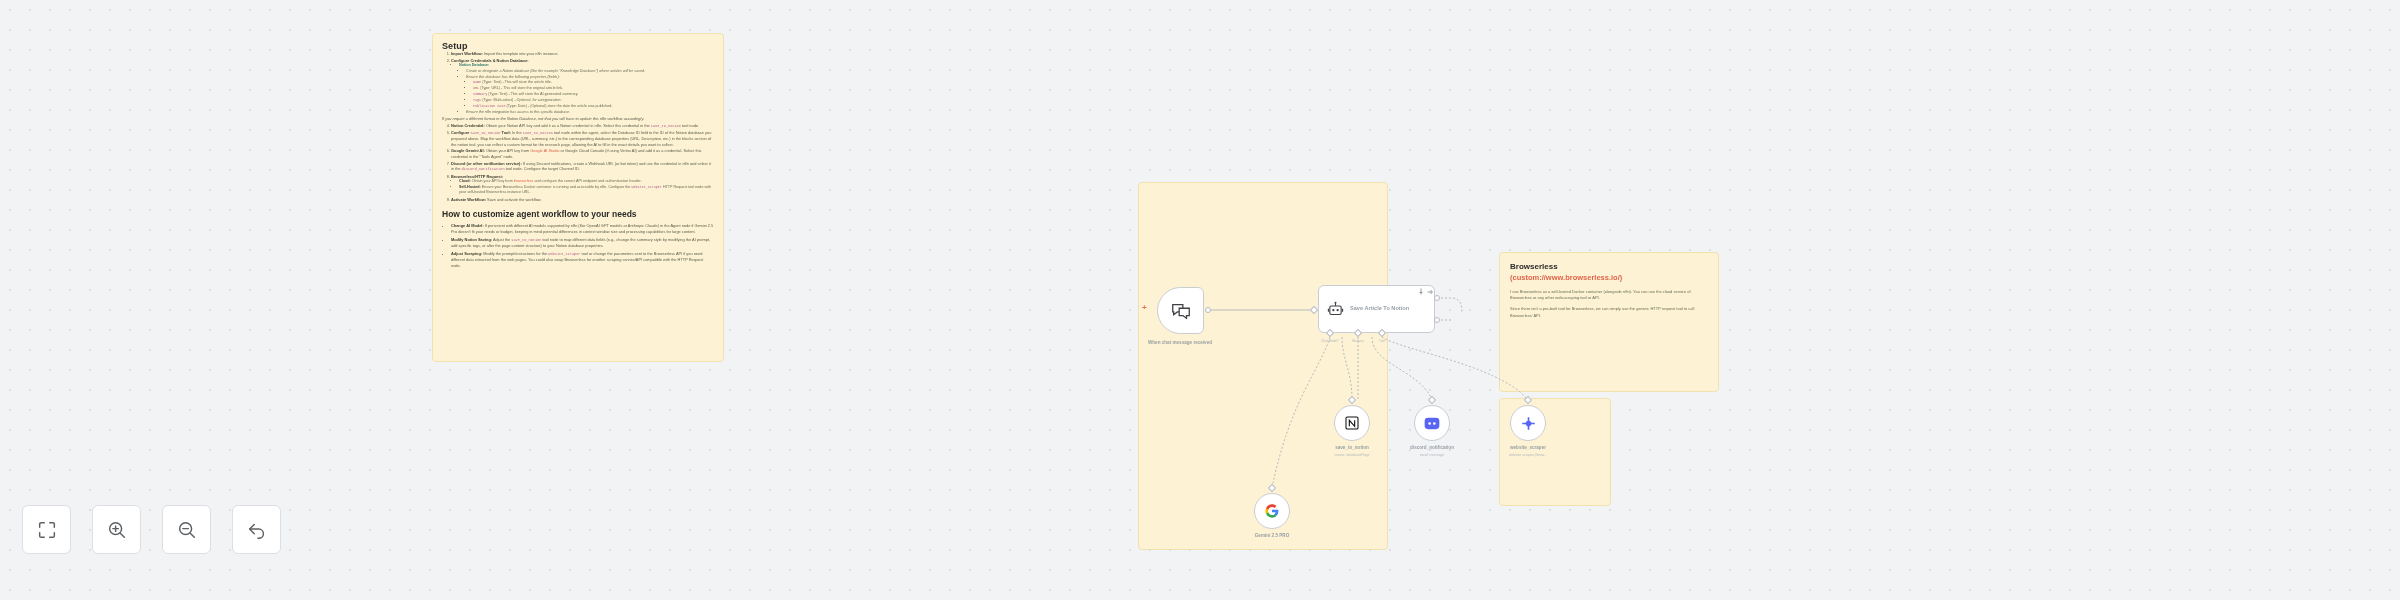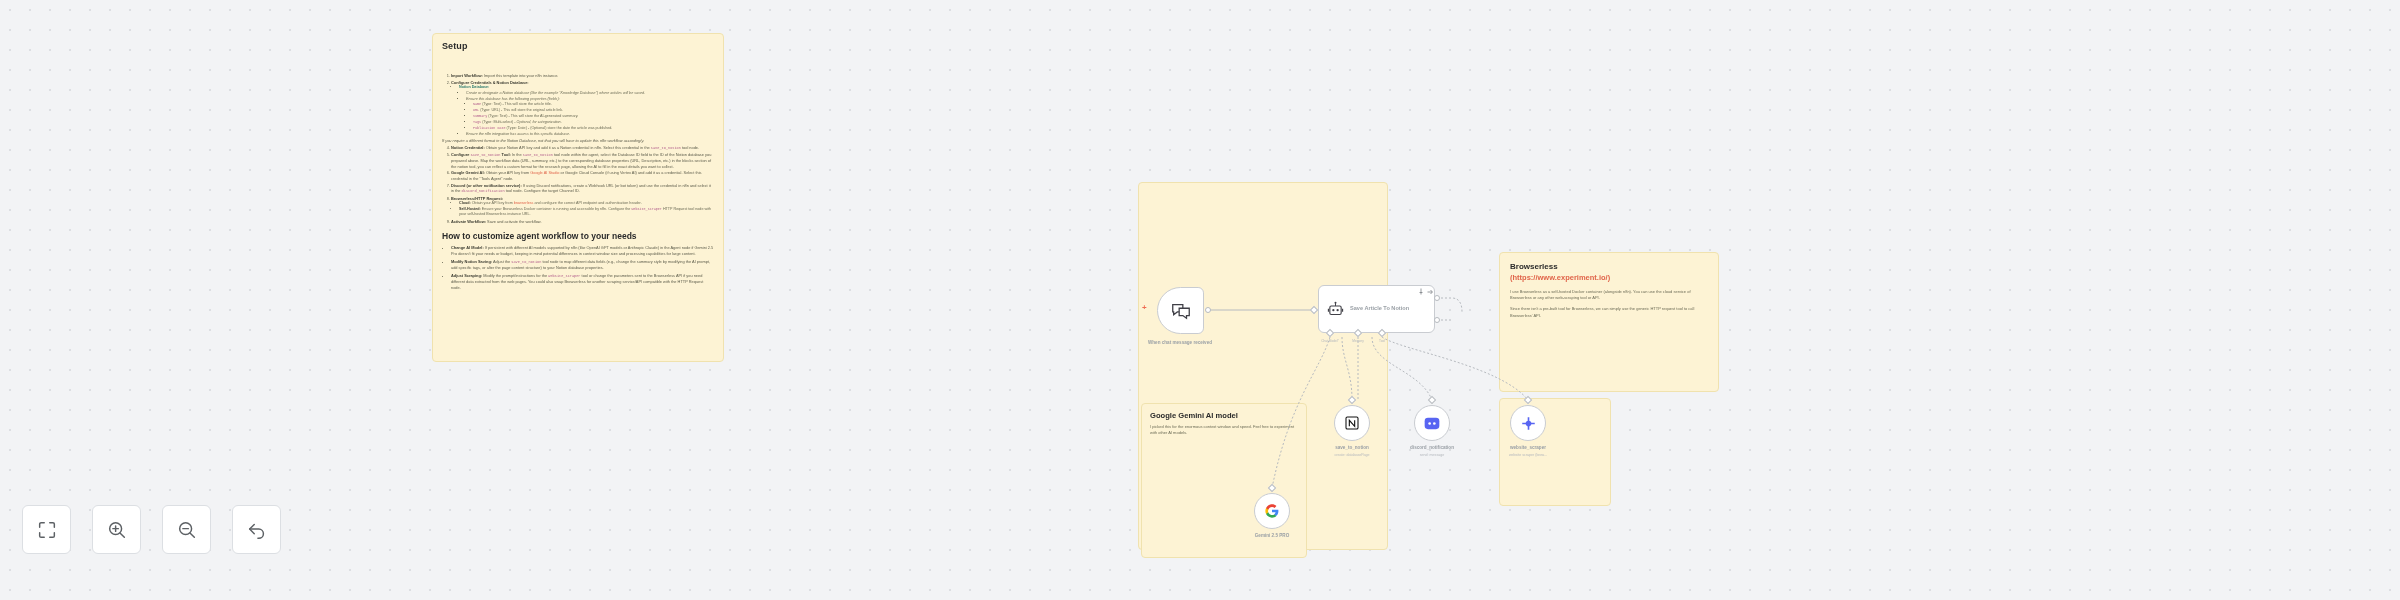--- a/index.html
+++ b/index.html
@@ -30,21 +30,21 @@
   #doc-sticky {
     left: 432px; top: 33px;
     width: 292px; height: 329px;
     padding: 7px 9px;
     overflow: hidden;
   }
   .doc-h1 {
     font-size: 9px;
     font-weight: bold;
     color: #2b2b2b;
-    margin-bottom: 22px;
+    margin-bottom: 0;
     letter-spacing: .1px;
   }
   .doc-h2 {
     font-size: 8.5px;
     font-weight: bold;
     color: #2b2b2b;
     margin: 7px 0 4px 0;
   }
   ol.doc-ol { margin: 0 0 0 9px; padding: 0; }
   ol.doc-ol > li {
@@ -302,30 +302,26 @@
         <span class="b">Modify Notion Saving:</span><span> Adjust the </span><span class="code">save_to_notion</span><span> tool node to map different data fields (e.g., change the summary style by modifying the AI prompt, add specific tags, or alter the page content structure) to your Notion database properties.</span>
       </li>
       <li>
         <span class="b">Adjust Scraping:</span><span> Modify the prompt/instructions for the </span><span class="code">website_scraper</span><span> tool or change the parameters sent to the Browserless API if you need different data extracted from the web pages. You could also swap Browserless for another scraping service/API compatible with the HTTP Request node.</span>
       </li>
     </ul>
   </div>
 
   <div class="sticky" id="node-sticky"></div>
 
-  <div class="sticky" id="gemini-sticky">
-    <div class="gem-title">Google Gemini AI model</div>
-    <div class="gem-body">I picked this for the enormous context window and speed. Feel free to experiment with other AI models.</div>
-  </div>
 
   <div class="sticky" id="scraper-sticky"></div>
 
   <div class="sticky" id="browserless-sticky">
     <div class="sticky-title">Browserless</div>
-    <div class="sticky-link">(https://www.experiment.io/)</div>
+    <div class="sticky-link">(custom://www.browserless.io/)</div>
     <div class="sticky-body">I use Browserless as a self-hosted Docker container (alongside n8n). You can use the cloud service of Browserless or any other web-scraping tool or API.</div>
     <div class="sticky-body">Since there isn't a pre-built tool for Browserless, we can simply use the generic HTTP request tool to call Browserless' API.</div>
   </div>
 
   <svg style="position:absolute; left:0; top:0; width:2400px; height:600px; pointer-events:none;">
 
     <path d="M1208,310 L1314,310" stroke="#b6babf" stroke-width="1" fill="none"></path>
 
     <path d="M1342,337 C1342,360 1352,370 1352,400" stroke="#b6babf" stroke-width="1" fill="none" stroke-dasharray="2,2"></path>
 

